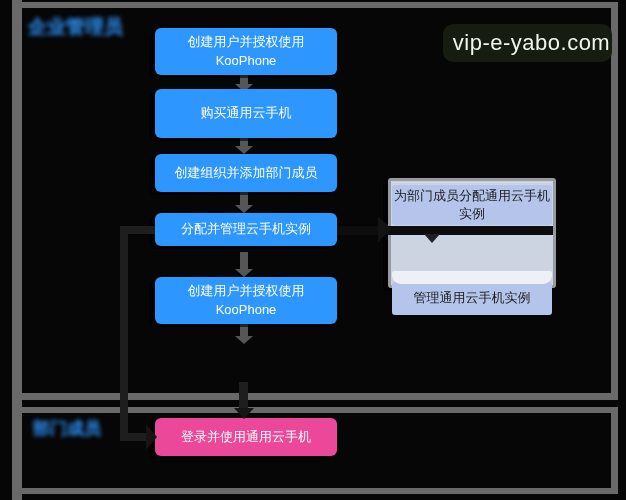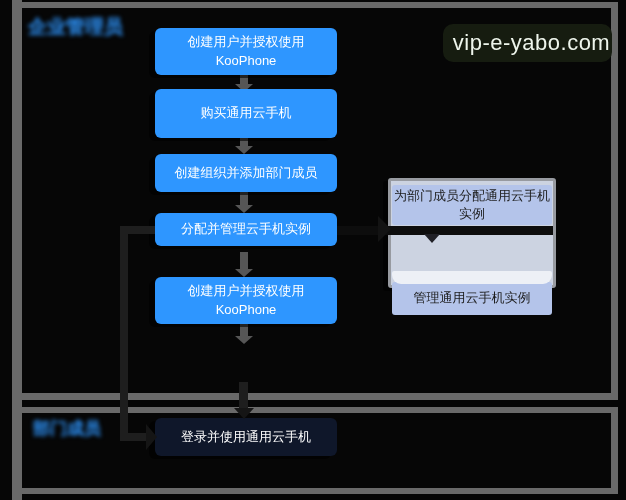--- a/index.html
+++ b/index.html
@@ -16,21 +16,21 @@
   .pill{position:absolute;left:443px;top:24px;width:161px;height:38px;background:#161c10;
         border-radius:10px;display:flex;align-items:center;justify-content:center;z-index:5;padding-left:8px;}
   .pill span{color:#eef5ec;font-size:22px;letter-spacing:.5px;}
   
   .fbox{position:absolute;left:155px;width:182px;background:#2e96ff;border-radius:6px;
         color:#fff;font-size:13px;line-height:1.45;display:flex;align-items:center;
         justify-content:center;text-align:center;z-index:3;padding:16px 6px;box-sizing:border-box;
         box-shadow:-6px 3px 0 rgba(0,0,0,0.6);}
   .b1{top:28px;height:47px}.b2{top:89px;height:49px}.b3{top:154px;height:38px}
   .b4{top:213px;height:33px}.b5{top:277px;height:47px}.b6{top:344px;height:38px}
-  .green{top:418px;height:38px;background:#0f172a;}
+  .green{top:418px;height:38px;background:#ec4899;}
   
   .ashaft{position:absolute;left:240px;width:8px;background:#565656;z-index:2;}
   .ahead{position:absolute;left:235px;width:0;height:0;border-left:9px solid transparent;
          border-right:9px solid transparent;border-top:8px solid #565656;z-index:2;}
   
   .cline{position:absolute;background:#1e1e1e;z-index:6;}
   .chead-right{position:absolute;width:0;height:0;border-top:13px solid transparent;
                border-bottom:13px solid transparent;border-left:11px solid #151515;z-index:7;}
   .chead-down{position:absolute;width:0;height:0;border-left:10px solid transparent;
               border-right:10px solid transparent;border-top:11px solid #151515;z-index:7;}

